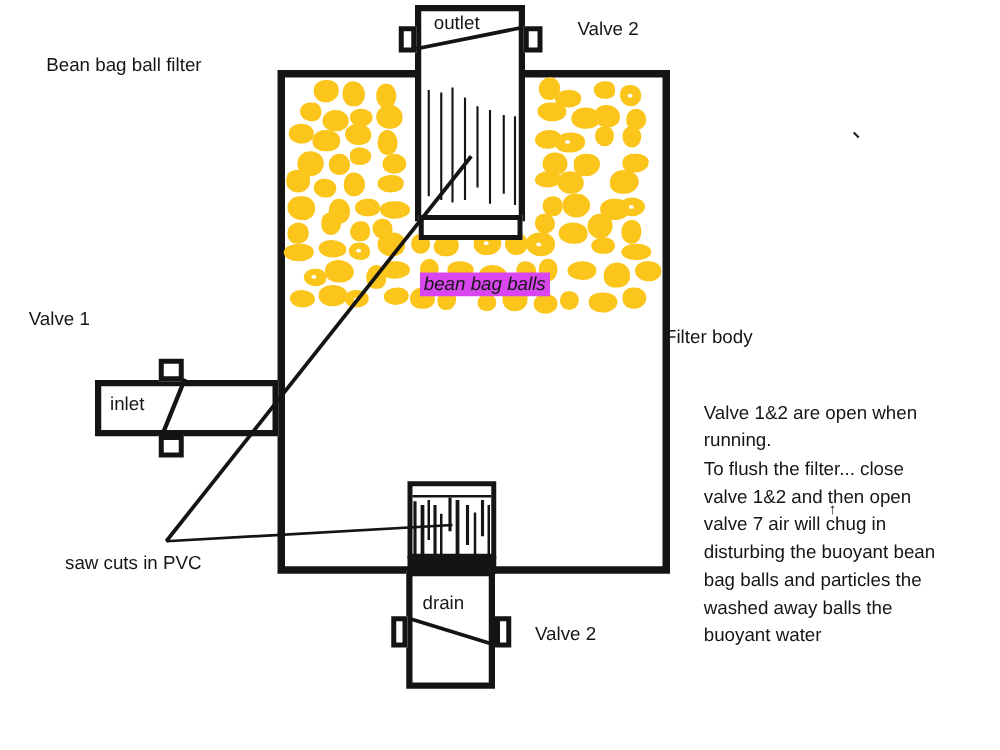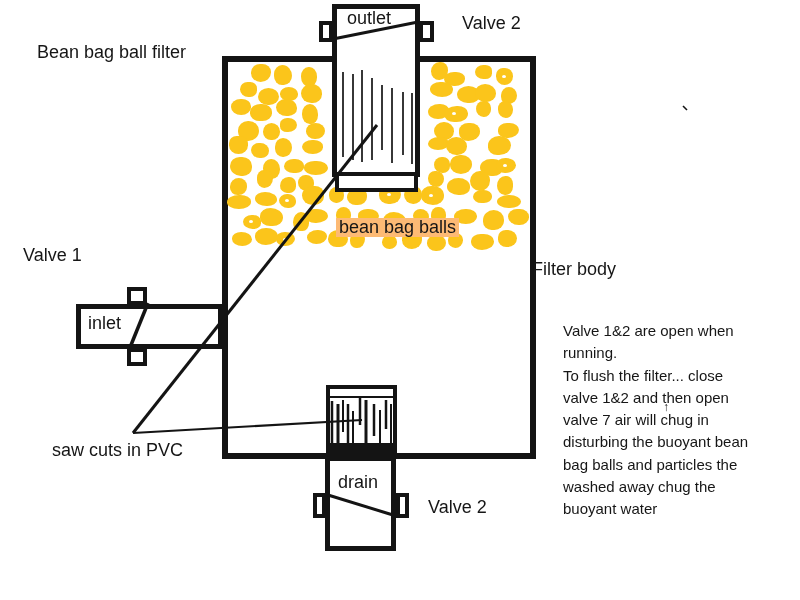--- a/index.html
+++ b/index.html
@@ -1,20 +1,20 @@
 <!DOCTYPE html>
 <html><head>
 <meta charset="utf-8">
 <style>
   html,body{margin:0;padding:0;background:#ffffff;}
   .canvas{
     position:relative;width:800px;height:600px;background:#ffffff;overflow:hidden;
     font-family:"Liberation Sans", sans-serif;color:#161616;
   }
-  .lbl{position:absolute;font-size:18px;line-height:17px;white-space:nowrap;z-index:6;color:#161616;}
+  .lbl{position:absolute;font-size:15px;line-height:17px;white-space:nowrap;z-index:6;color:#161616;}
   .box{position:absolute;box-sizing:border-box;background:#ffffff;border:5px solid #141414;}
   
   .filter-body{left:222px;top:56px;width:314px;height:403px;border-width:6px;z-index:1;background:transparent;}
   #balls{position:absolute;inset:0;z-index:2;}
   .ball{position:absolute;}
   .speck{position:absolute;width:4px;height:3px;background:#fff;border-radius:50%;}
   
   .outlet-pipe{left:332px;top:4px;width:88px;height:173px;z-index:3;}
   .outlet-cap{left:335px;top:172px;width:83px;height:20px;border-width:4px;z-index:3;}
   .tab{position:absolute;box-sizing:border-box;background:#fff;border:4px solid #141414;z-index:3;}
@@ -28,21 +28,21 @@
   .drain-strainer{left:326px;top:385px;width:71px;height:62px;border-width:4px;z-index:3;}
   .drain-inner-line{position:absolute;left:330px;top:396px;width:63px;height:2px;background:#141414;z-index:3;}
   .drain-base{position:absolute;left:326px;top:445px;width:71px;height:14px;background:#141414;z-index:3;}
   .drain-pipe{left:325px;top:456px;width:71px;height:95px;z-index:3;}
   .tab-drain-l{left:313px;top:493px;width:13px;height:25px;}
   .tab-drain-r{left:396px;top:493px;width:13px;height:25px;}
   svg.lines{position:absolute;left:0;top:0;z-index:4;}
   .para{position:absolute;left:563px;top:320px;width:215px;z-index:6;}
   .para div{font-size:15px;line-height:22.3px;white-space:nowrap;color:#161616;}
   .caret{position:absolute;left:663px;top:400px;font-size:12px;z-index:6;color:#161616;}
-  .balls-label{background:#fdba74;padding:1px 3px;}
+  .balls-label{background:#d946ef;padding:1px 3px;font-style:italic;}
 </style>
 </head>
 <body>
 
 <div class="canvas">
 
   <div class="box filter-body"></div>
 
   <div id="balls">
       <div class="ball" style="left: 251.2px; top: 63.9px; width: 20px; height: 18.1px; background: rgb(251, 197, 27); border-radius: 48% 46% 55% 51%;"></div>
@@ -216,19 +216,19 @@
   <div class="lbl" style="left:52px;top:442px;">saw cuts in PVC</div>
 
   <div class="para">
     <div>Valve 1&amp;2 are open when</div>
     <div>running.</div>
     <div>To flush the filter... close</div>
     <div>valve 1&amp;2 and then open</div>
     <div>valve 7 air will chug in</div>
     <div>disturbing the buoyant bean</div>
     <div>bag balls and particles the</div>
-    <div>washed away chug the</div>
+    <div>washed away balls the</div>
     <div>buoyant water</div>
   </div>
 
   <div class="caret">↑</div>
 
 </div>
 
 </body></html>

